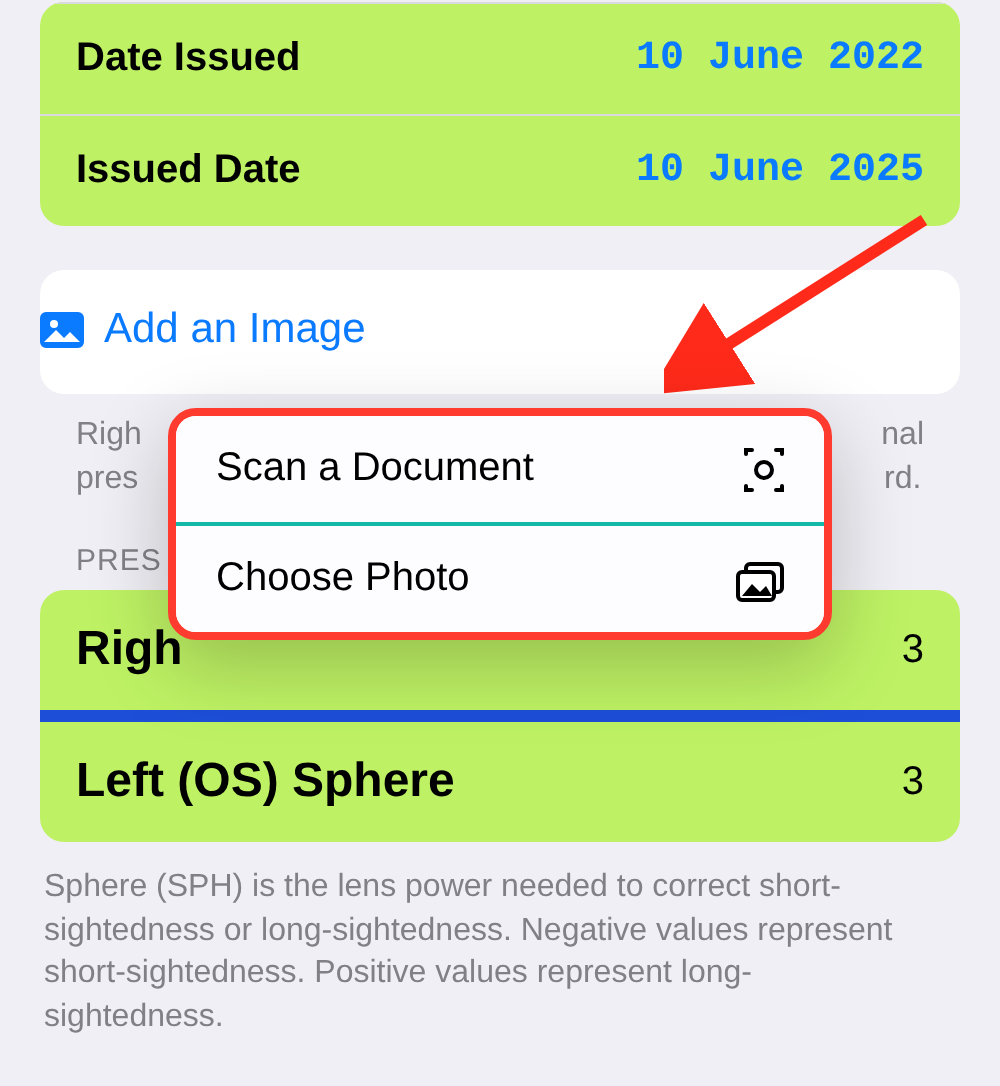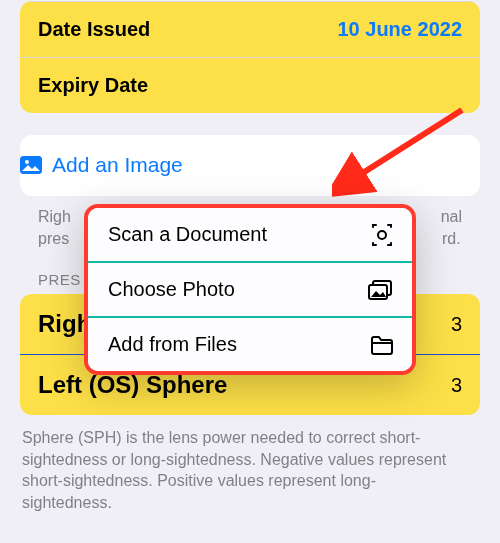--- a/index.html
+++ b/index.html
@@ -4,35 +4,35 @@
 <style>
   * { box-sizing: border-box; margin: 0; padding: 0; -webkit-font-smoothing: antialiased; }
   html, body { width: 500px; height: 543px; overflow: hidden; }
   body {
     font-family: -apple-system, BlinkMacSystemFont, "Segoe UI", Helvetica, Arial, sans-serif;
     background: #f0eff5;
     position: relative;
     padding-top: 1px;
   }
   .card {
-    background: #fde047;
+    background: #bef264;
     margin: 0 20px;
     border-radius: 12px;
     overflow: hidden;
   }
   .field-row {
     display: flex;
     justify-content: space-between;
     align-items: center;
     padding: 16px 18px;
     border-top: 1px solid #d9d9de;
   }
   .field-label { font-size: 20px; font-weight: 600; color: #000; }
   .field-value { font-size: 20px; font-weight: 400; }
-  .date-value { color: #0a7aff; font-weight: 600; }
+  .date-value { color: #0a7aff; font-weight: 600; font-family: Liberation Mono, monospace; }
 
   .add-image-card {
     background: #ffffff;
     margin: 22px 20px 0 20px;
     border-radius: 12px;
     padding: 18px 0;
     text-align: left;
   }
   .add-image-inner { display: inline-flex; align-items: center; gap: 10px; color: #0a7aff; font-size: 21px; font-weight: 400; }
   .add-image-icon { display: inline-flex; }
@@ -53,21 +53,21 @@
   }
 
   .sphere-row {
     display: flex;
     justify-content: space-between;
     align-items: center;
     padding: 16px 18px;
   }
   .sphere-label { font-size: 24px; font-weight: 600; color: #000; }
   .sphere-value { font-size: 20px; font-weight: 400; color: #000; }
-  .sphere-sep { border-top: 1px solid #1d4ed8; }
+  .sphere-sep { border-top: 6px solid #1d4ed8; }
 
   .explain-text {
     margin: 12px 38px 0 22px;
     color: #808086;
     font-size: 16px;
     line-height: 1.35;
   }
 
   
   .popover {
@@ -77,42 +77,43 @@
     width: 332px;
     background: #f7f7fa;
     border-radius: 14px;
     box-shadow: 0 12px 40px rgba(0,0,0,0.22);
     border: 4px solid #ff3b30;
     overflow: hidden;
   }
   .pop-item {
     display: flex;
     justify-content: space-between;
-    align-items: center;
+    align-items: flex-end;
     padding: 15px 18px 15px 20px;
     font-size: 20px;
     color: #000;
     background: #fdfdff;
   }
   .pop-item + .pop-item { border-top: 2px solid #14b8a6; }
   .pop-icon { display: inline-flex; }
 
   
   .arrow-svg { position: absolute; top: 102px; left: 332px; width: 140px; height: 96px; pointer-events: none; }
 </style>
 </head>
 <body>
 
 <div class="card">
   <div class="field-row">
     <span class="field-label">Date Issued</span>
     <span class="field-value date-value">10 June 2022</span>
   </div>
   <div class="field-row">
-    <span class="field-label">Expiry Date</span>
+    <span class="field-label">Issued Date</span>
+    <span class="field-value date-value">10 June 2025</span>
   </div>
 </div>
 
 <div class="add-image-card">
   <span class="add-image-inner">
     <span class="add-image-icon">
       <svg width="22" height="18" viewBox="0 0 22 18">
           <rect x="0.5" y="0.5" width="21" height="17" rx="2.5" fill="#0a7aff" stroke="#0a7aff"></rect>
           <circle cx="7" cy="6" r="2" fill="#fff"></circle>
           <path d="M2 15 L8 9 L12 13 L15 10 L20 15 Z" fill="#fff"></path>
@@ -164,22 +165,13 @@
   <div class="pop-item">
     <span>Choose Photo</span>
     <span class="pop-icon">
       <svg width="26" height="20" viewBox="0 0 26 20" fill="none" stroke="#000" stroke-width="2">
         <rect x="5" y="1" width="18" height="14" rx="2"></rect>
         <rect x="1" y="5" width="18" height="14" rx="2" fill="#fff"></rect>
         <path d="M3 17 L8 11 L12 15 L15 12 L18 17" fill="#000" stroke="none"></path>
       </svg>
     </span>
   </div>
-  <div class="pop-item">
-    <span>Add from Files</span>
-    <span class="pop-icon">
-      <svg width="24" height="20" viewBox="0 0 24 20" fill="none" stroke="#000" stroke-width="2" stroke-linejoin="round">
-        <path d="M2 4 L2 17 C2 18 3 19 4 19 L20 19 C21 19 22 18 22 17 L22 7 C22 6 21 5 20 5 L11 5 L9 2 L4 2 C3 2 2 3 2 4 Z"></path>
-        <line x1="2" y1="8" x2="22" y2="8"></line>
-      </svg>
-    </span>
-  </div>
 </div>
 
 </body></html>

